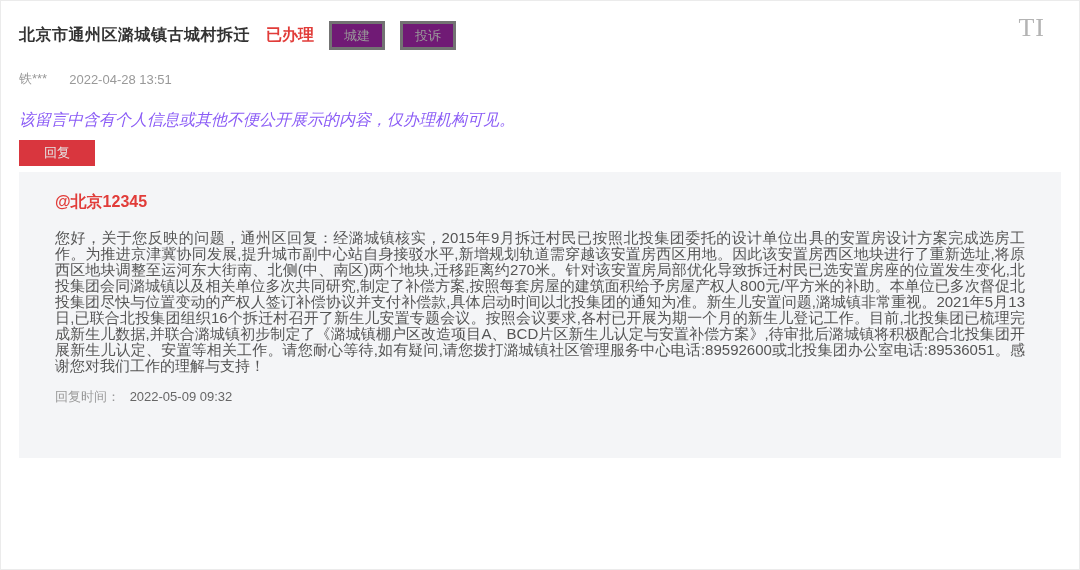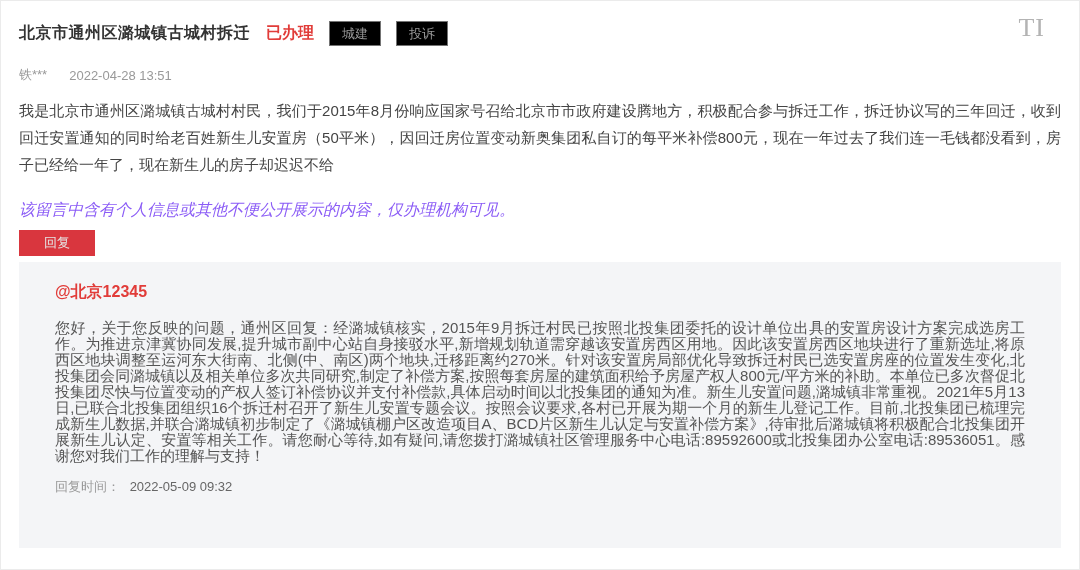--- a/index.html
+++ b/index.html
@@ -30,26 +30,26 @@
     letter-spacing: 0.5px;
   }
   .status-badge {
     margin-left: 16px;
     color: #e13c39;
     font-size: 16px;
     font-weight: bold;
   }
   .tag {
     margin-left: 15px;
-    border: 1px solid #737373;
+    border: 3px solid #737373;
     color: #999;
     font-size: 13px;
     line-height: 1;
     padding: 5px 12px;
-    background: #000000;
+    background: #701a75;
     cursor: pointer;
   }
   .watermark {
     position: absolute;
     top: 12px; right: 34px;
     font-family: "Liberation Serif", "DejaVu Serif", serif;
     font-size: 26px;
     color: #b3b3b3;
     letter-spacing: 1px;
   }
@@ -126,21 +126,20 @@
     <span class="status-badge">已办理</span>
     <span class="tag">城建</span>
     <span class="tag">投诉</span>
   </div>
 
   <div class="author-row">
     <span class="author-name">铁***</span>
     <span class="post-time">2022-04-28 13:51</span>
   </div>
 
-  <div class="post-body">我是北京市通州区潞城镇古城村村民，我们于2015年8月份响应国家号召给北京市市政府建设腾地方，积极配合参与拆迁工作，拆迁协议写的三年回迁，收到回迁安置通知的同时给老百姓新生儿安置房（50平米），因回迁房位置变动新奥集团私自订的每平米补偿800元，现在一年过去了我们连一毛钱都没看到，房子已经给一年了，现在新生儿的房子却迟迟不给</div>
 
   <div class="privacy-notice">该留言中含有个人信息或其他不便公开展示的内容，仅办理机构可见。</div>
 
   <button class="reply-button">回复</button>
 
   <div class="reply-box">
     <div class="responder">@北京12345</div>
     <div class="reply-body">您好，关于您反映的问题，通州区回复：经潞城镇核实，2015年9月拆迁村民已按照北投集团委托的设计单位出具的安置房设计方案完成选房工作。为推进京津冀协同发展,提升城市副中心站自身接驳水平,新增规划轨道需穿越该安置房西区用地。因此该安置房西区地块进行了重新选址,将原西区地块调整至运河东大街南、北侧(中、南区)两个地块,迁移距离约270米。针对该安置房局部优化导致拆迁村民已选安置房座的位置发生变化,北投集团会同潞城镇以及相关单位多次共同研究,制定了补偿方案,按照每套房屋的建筑面积给予房屋产权人800元/平方米的补助。本单位已多次督促北投集团尽快与位置变动的产权人签订补偿协议并支付补偿款,具体启动时间以北投集团的通知为准。新生儿安置问题,潞城镇非常重视。2021年5月13日,已联合北投集团组织16个拆迁村召开了新生儿安置专题会议。按照会议要求,各村已开展为期一个月的新生儿登记工作。目前,北投集团已梳理完成新生儿数据,并联合潞城镇初步制定了《潞城镇棚户区改造项目A、BCD片区新生儿认定与安置补偿方案》,待审批后潞城镇将积极配合北投集团开展新生儿认定、安置等相关工作。请您耐心等待,如有疑问,请您拨打潞城镇社区管理服务中心电话:89592600或北投集团办公室电话:89536051。感谢您对我们工作的理解与支持！</div>
     <div class="reply-time-row">
       <span class="reply-time-label">回复时间：</span>

